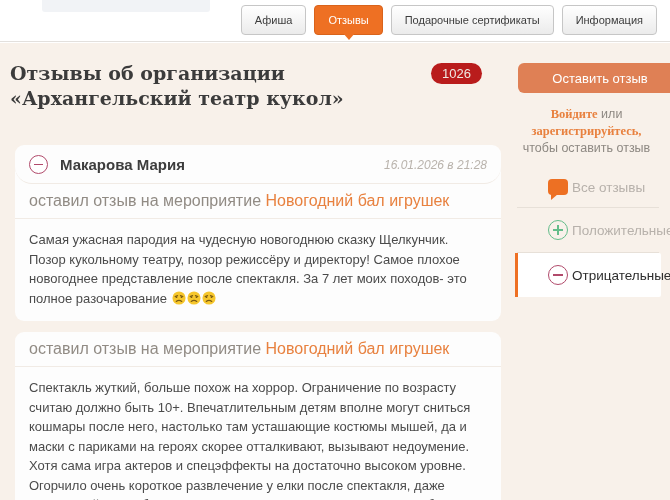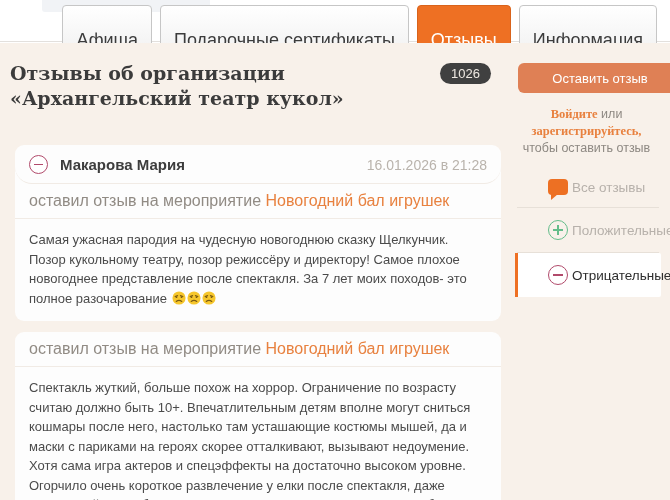--- a/index.html
+++ b/index.html
@@ -19,24 +19,24 @@
   .logo-remnant {
     position:absolute; top:0; left:42px; width:168px; height:12px;
     background:#dfe5ea; opacity:.45; border-radius:0 0 3px 3px;
   }
   .tabs {
     position:absolute; top:5px; right:13px;
     display:flex; gap:8px; align-items:flex-start;
   }
   .tab {
     position:relative;
-    font-size:18px; color:#3c3c3c;
+    font-size:11px; color:#3c3c3c;
     background:linear-gradient(#ffffff,#ebebeb);
     border:1px solid #c6c6c6; border-radius:4px;
-    padding:24px 13px; cursor:pointer; white-space:nowrap;
+    padding:8px 13px; cursor:pointer; white-space:nowrap;
   }
   .tab.active {
     background:#ee7023; border-color:#d9631b; color:#ffffff;
   }
   .tab.active::after {
     content:""; position:absolute; left:50%; bottom:-6px;
     transform:translateX(-50%);
     border-left:6px solid transparent; border-right:6px solid transparent;
     border-top:7px solid #ee7023;
   }
@@ -47,22 +47,22 @@
     background:#f8f1ea;
   }
 
   
   .page-title {
     position:absolute; top:61px; left:10px; width:420px;
     font-family:"DejaVu Serif","Liberation Serif",serif;
     font-size:19px; font-weight:700; line-height:25px; color:#3b3b3b;
   }
   .count-badge {
-    position:absolute; top:63px; left:440px;
-    background:#404040; color:#efe9e2;
+    position:absolute; top:63px; left:431px;
+    background:#b91c1c; color:#efe9e2;
     font-size:13px; padding:3px 11px; border-radius:13px;
   }
 
   
   .reviews-col { position:absolute; top:145px; left:15px; width:486px; }
   .review-card {
     background:#fdfdfd; border-radius:9px; margin-bottom:11px;
     overflow:hidden;
   }
   .review-head {
@@ -75,21 +75,21 @@
     border:1.6px solid #b14a6b; position:relative; flex:0 0 auto;
     background:#fff;
   }
   .minus-badge::after {
     content:""; position:absolute; left:4px; right:4px; top:50%;
     height:1.6px; margin-top:-0.8px; background:#b14a6b;
   }
   .review-author {
     font-size:15px; font-weight:700; color:#3d3d3d; margin-left:12px; flex:1;
   }
-  .review-date { font-size:14px; color:#b9b3ac; }
+  .review-date { font-size:12px; color:#b9b3ac;font-style:italic; }
   .review-meta {
     padding:8px 14px; font-size:16px; color:#918b84;
     border-bottom:1px solid #f1ebe5;
   }
   .event-link { color:#e8813f; text-decoration:none; cursor:pointer; }
   .review-body {
     padding:11px 14px 13px 14px; font-size:13px; line-height:19.5px;
     color:#4b4b4b;
   }
   .emoji-group { white-space:nowrap; }
@@ -143,22 +143,22 @@
     left:4px; right:4px; top:50%; height:1.6px; margin-top:-0.8px;
   }
 </style>
 </head>
 <body>
 
 <div class="topbar">
   <div class="logo-remnant"></div>
   <div class="tabs">
     <div class="tab">Афиша</div>
+    <div class="tab active">Отзывы</div>
     <div class="tab">Подарочные сертификаты</div>
-    <div class="tab active">Отзывы</div>
     <div class="tab">Информация</div>
   </div>
 </div>
 
 <div class="content-bg"></div>
 
 <h1 class="page-title">Отзывы об организации «Архангельский театр кукол»</h1>
 <span class="count-badge">1026</span>
 
 <div class="reviews-col">

